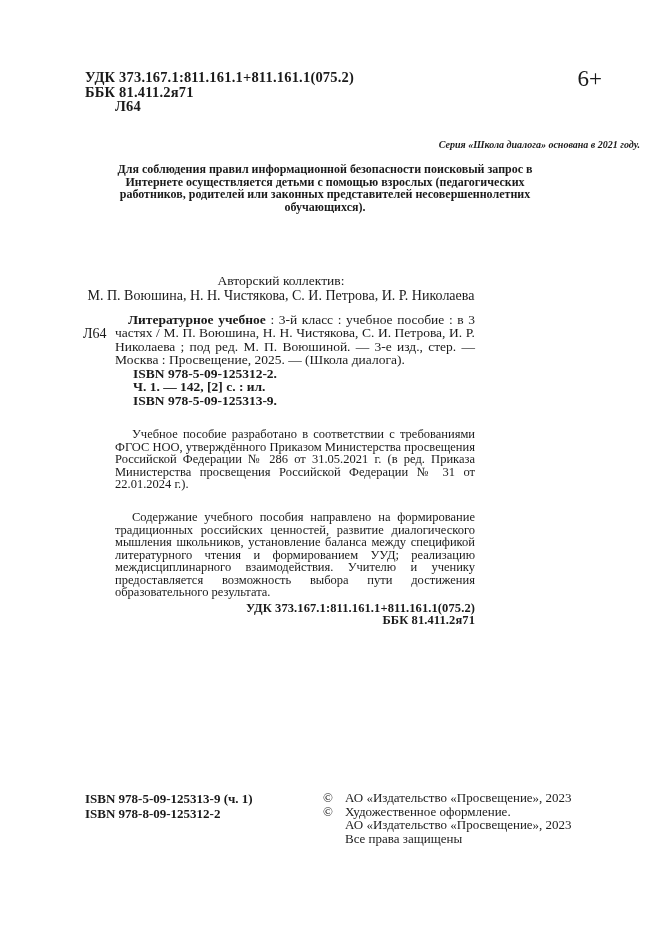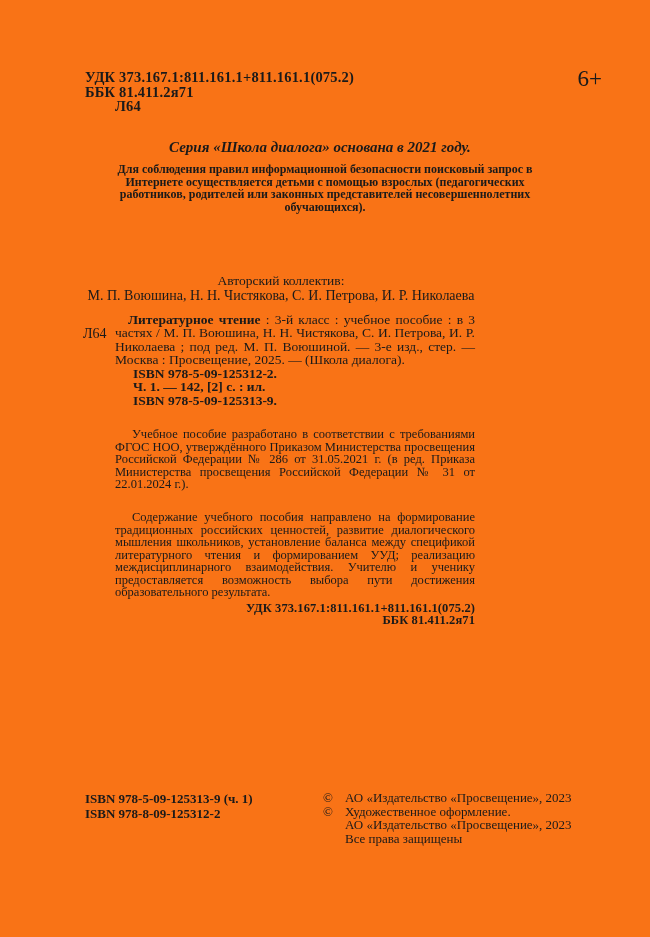--- a/index.html
+++ b/index.html
@@ -2,21 +2,21 @@
 <html lang="ru"><head>
 <meta charset="utf-8">
 <style>
   * { margin: 0; padding: 0; box-sizing: border-box; }
   html, body { background: #e8e8e8; }
   .page {
     position: relative;
     width: 650px;
     height: 937px;
     margin: 0 auto;
-    background: #f97316;
+    background: #ffffff;
     color: #1a1a1a;
     font-family: "Liberation Serif", "DejaVu Serif", serif;
     overflow: hidden;
   }
   
   .top-codes {
     position: absolute;
     left: 85px;
     top: 70px;
     font-size: 14.5px;
@@ -33,24 +33,24 @@
     right: 48px;
     font-size: 23px;
     line-height: 26px;
   }
   
   .series-note {
     position: absolute;
     top: 139px;
     left: 0;
     right: 10px;
-    text-align: center;
+    text-align: right;
     font-style: italic;
     font-weight: 600;
-    font-size: 15px;
+    font-size: 10px;
   }
   
   .safety-notice {
     position: absolute;
     top: 163px;
     left: 100px;
     width: 450px;
     text-align: center;
     font-weight: bold;
     font-size: 12px;
@@ -149,21 +149,21 @@
   <div class="series-note">Серия «Школа диалога» основана в 2021 году.</div>
 
   <div class="safety-notice">Для соблюдения правил информационной безопасности поисковый запрос в Интернете осуществляется детьми с помощью взрослых (педагогических работников, родителей или законных представителей несовершеннолетних обучающихся).</div>
 
   <div class="authors-block">
     <div class="authors-heading">Авторский коллектив:</div>
     <div class="authors-names">М. П. Воюшина, Н. Н. Чистякова, С. И. Петрова, И. Р. Николаева</div>
   </div>
 
   <div class="main-col">
-    <p class="card-paragraph"><span class="hanging-sign">Л64</span><span class="card-title">Литературное чтение</span><span> : 3-й класс : учебное пособие : в 3 частях / М. П. Воюшина, Н. Н. Чистякова, С. И. Петрова, И. Р. Николаева ; под ред. М. П. Воюшиной. — 3-е изд., стер. — Москва : Просвещение, 2025. — (Школа диалога).</span></p>
+    <p class="card-paragraph"><span class="hanging-sign">Л64</span><span class="card-title">Литературное учебное</span><span> : 3-й класс : учебное пособие : в 3 частях / М. П. Воюшина, Н. Н. Чистякова, С. И. Петрова, И. Р. Николаева ; под ред. М. П. Воюшиной. — 3-е изд., стер. — Москва : Просвещение, 2025. — (Школа диалога).</span></p>
     <div class="card-isbn-lines">
       <div>ISBN 978-5-09-125312-2.</div>
       <div>Ч. 1. — 142, [2] с. : ил.</div>
       <div>ISBN 978-5-09-125313-9.</div>
     </div>
     <p class="annotation">Учебное пособие разработано в соответствии с требованиями ФГОС НОО, утверждённого Приказом Министерства просвещения Российской Федерации № 286 от 31.05.2021 г. (в ред. Приказа Министерства просвещения Российской Федерации № 31 от 22.01.2024 г.).</p>
     <p class="annotation">Содержание учебного пособия направлено на формирование традиционных российских ценностей, развитие диалогического мышления школьников, установление баланса между спецификой литературного чтения и формированием УУД; реализацию междисциплинарного взаимодействия. Учителю и ученику предоставляется возможность выбора пути достижения образовательного результата.</p>
     <div class="bottom-codes">
       <div>УДК 373.167.1:811.161.1+811.161.1(075.2)</div>
       <div>ББК 81.411.2я71</div>

